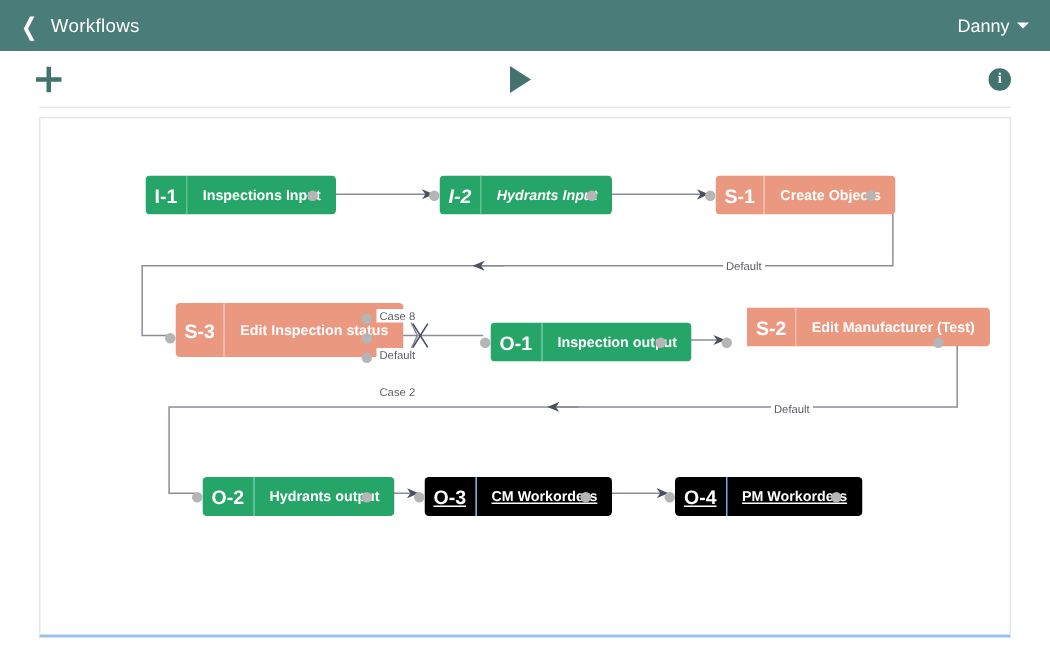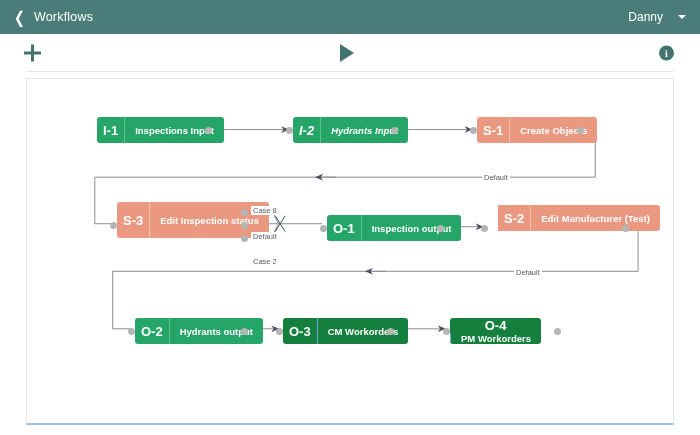--- a/index.html
+++ b/index.html
@@ -38,21 +38,21 @@
     cursor: pointer;
   }
   .header-title {
     color: #ffffff;
     font-size: 12.5px;
     letter-spacing: .2px;
   }
   .header-right {
     display: flex;
     align-items: center;
-    gap: 15px;
+    gap: 5px;
     cursor: pointer;
   }
   .user-name {
     color: #ffffff;
     font-size: 12px;
   }
   .caret-down {
     width: 0; height: 0;
     border-left: 4px solid transparent;
     border-right: 4px solid transparent;
@@ -176,21 +176,21 @@
     color: #ffffff;
     font-size: 9.5px;
     font-weight: bold;
     white-space: nowrap;
     box-sizing: border-box;
   }
   .node.green .nid, .node.green .nlabel { background: #25a567; }
   .node.green .nlabel { border-left: 1px solid #5fc193; }
   .node.salmon .nid, .node.salmon .nlabel { background: #eb9880; }
   .node.salmon .nlabel { border-left: 1px solid #f4bdac; }
-  .node.blue .nid, .node.blue .nlabel { background: #15803d; }
+  .node.blue .nid, .node.blue .nlabel { background: #000000; text-decoration: underline; }
   .node.blue .nlabel { border-left: 1px solid #7ba8da; }
 
   .node.tall { height: 36px; }
 
   
   .port {
     position: absolute;
     width: 7px;
     height: 7px;
     border-radius: 50%;
@@ -327,21 +327,21 @@
     <span class="port" style="left:101px; top:249px;"></span>
     <span class="port" style="left:214px; top:249px;"></span>
 
     <div class="node blue" style="left:256px; top:239px;">
       <span class="nid">O-3</span>
       <span class="nlabel">CM Workorders</span>
     </div>
     <span class="port" style="left:249px; top:249px;"></span>
     <span class="port" style="left:360px; top:249px;"></span>
 
-    <div class="node blue" style="left:423px; top:239px;flex-direction:column;">
+    <div class="node blue" style="left:423px; top:239px;">
       <span class="nid">O-4</span>
       <span class="nlabel">PM Workorders</span>
     </div>
     <span class="port" style="left:416px; top:249px;"></span>
     <span class="port" style="left:527px; top:249px;"></span>
 
     <span class="edge-label" style="left:455px; top:94px;">Default</span>
     <span class="edge-label" style="left:487px; top:189px;">Default</span>
 
   </div>

